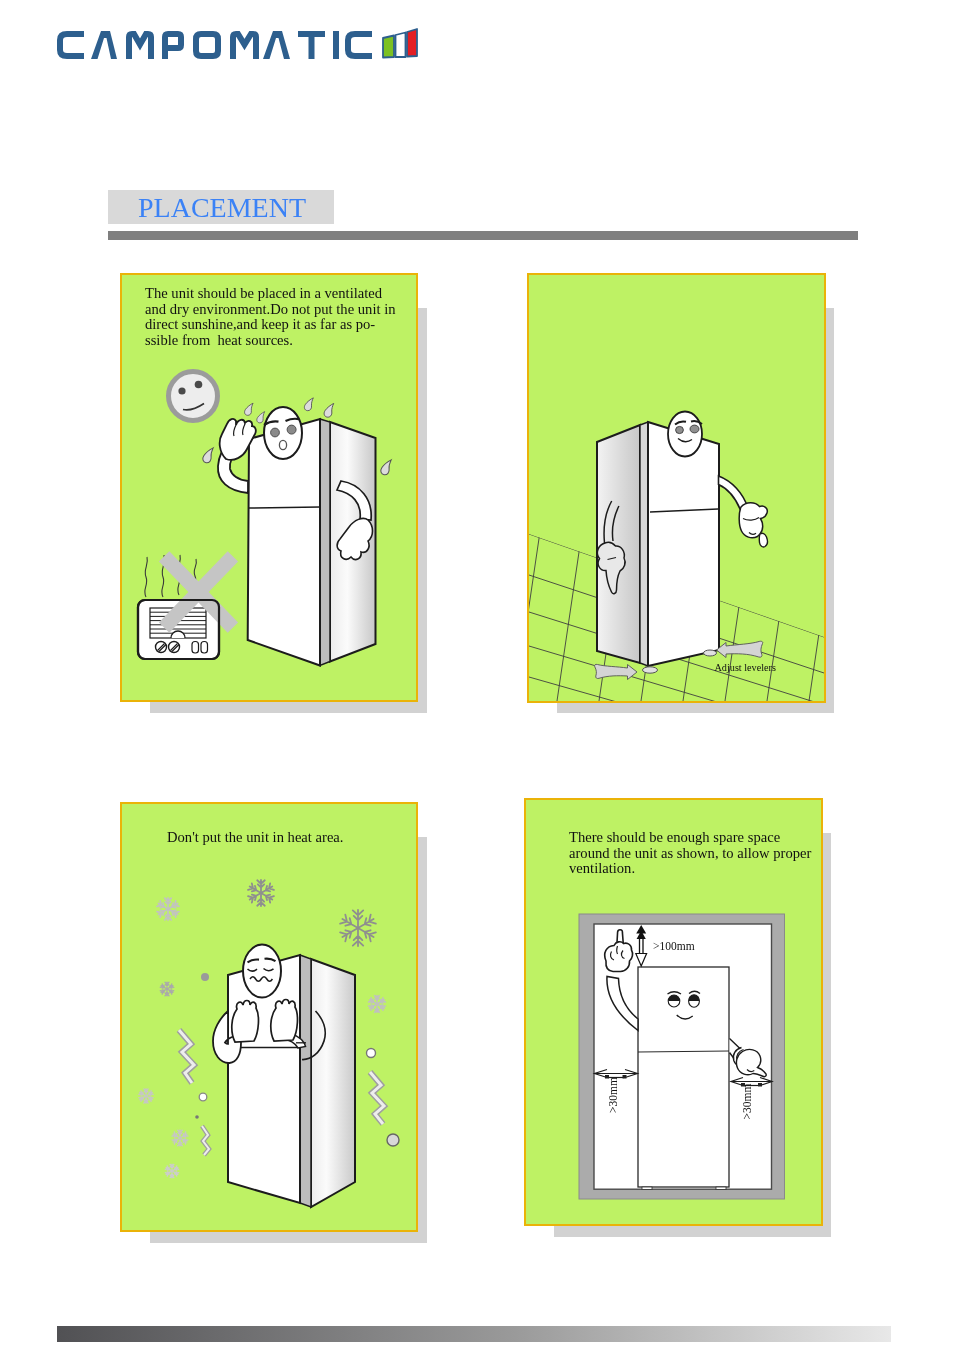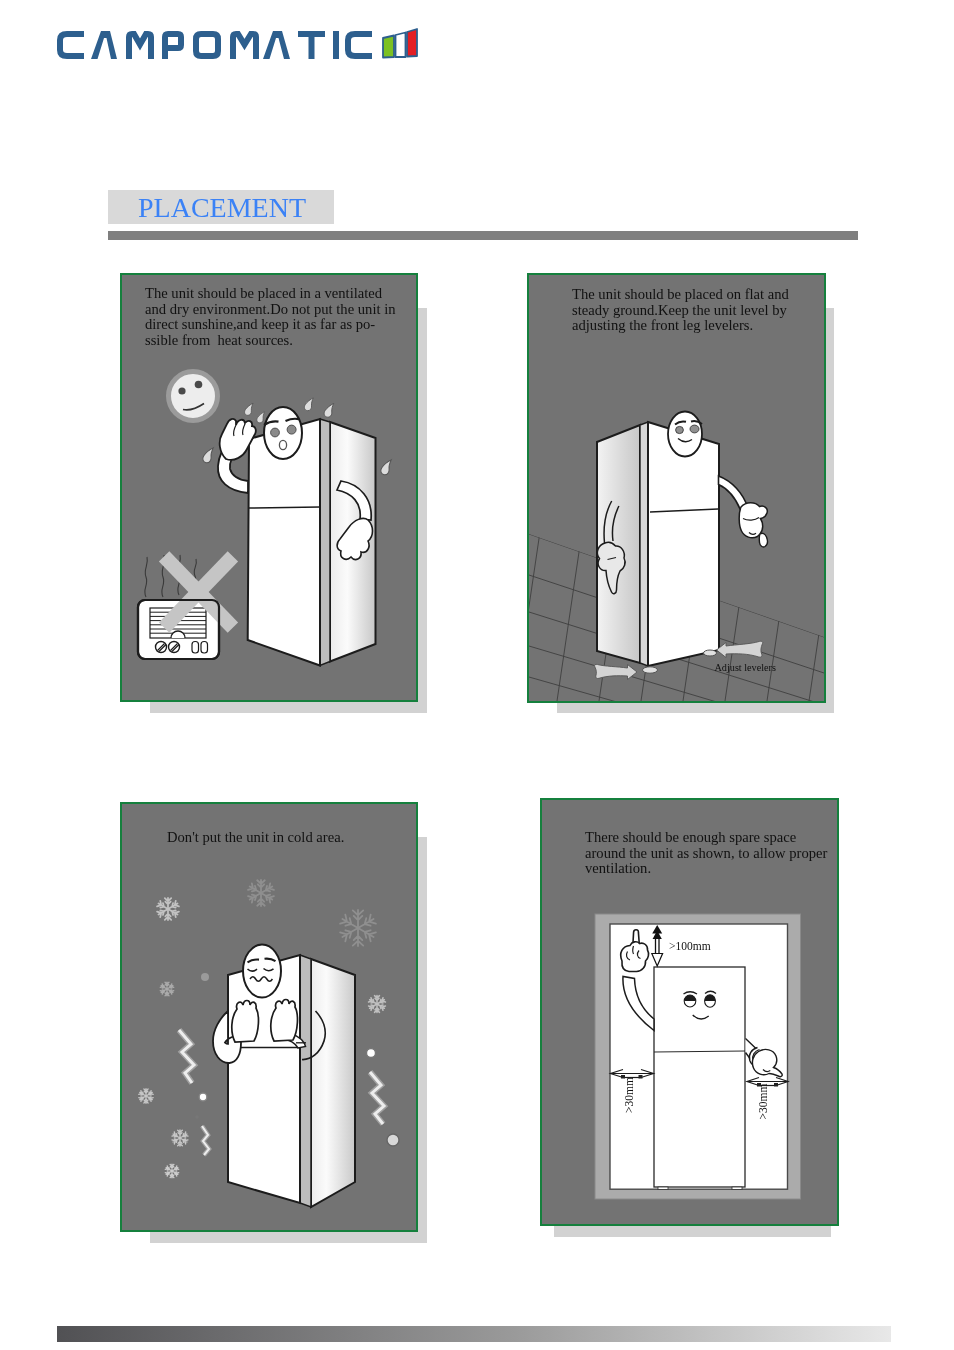--- a/index.html
+++ b/index.html
@@ -1,19 +1,19 @@
 <!DOCTYPE html>
 <html><head>
 <meta charset="utf-8">
 <style>
   html,body{margin:0;padding:0;}
   body{width:954px;height:1350px;position:relative;background:#ffffff;overflow:hidden;
        font-family:"Liberation Serif",serif;}
   .abs{position:absolute;}
-  .panel{position:absolute;background:#737373;border:2px solid #15803d;}
+  .panel{position:absolute;background:#bef264;border:2px solid #eab308;}
   .shadow{position:absolute;background:#d2d2d2;}
   .ptext{position:absolute;font-size:14.6px;line-height:15.5px;color:#111;
          font-family:"Liberation Serif",serif;}
 </style>
 </head>
 <body>
 
 <svg class="abs" style="left:55px;top:25px;" width="370" height="38" viewBox="0 0 370 38">
  <g stroke="#2d5f8e" stroke-width="6" fill="none">
   <path d="M29,9 L12,9 Q5,9 5,15 L5,25 Q5,31 12,31 L29,31"></path>
@@ -113,21 +113,20 @@
    <g transform="translate(76.5,317)" fill="#c5c5c5">
     <rect x="-49.5" y="-7.25" width="99" height="14.5" transform="rotate(46)"></rect>
     <rect x="-49.5" y="-7.25" width="99" height="14.5" transform="rotate(-46)"></rect>
    </g>
 
    <rect x="16" y="325" width="81" height="59" rx="7" fill="none" stroke="#1c1c1c" stroke-width="2.2"></rect>
   </svg>
 </div>
 
 <div class="panel" style="left:527px;top:273px;width:295px;height:426px;">
-  <div class="ptext" style="left:43px;top:12px;width:230px;">The unit should be placed on flat and<br>steady ground.Keep the unit level by<br>adjusting the front leg levelers.</div>
   <svg class="abs" style="left:0;top:0;" width="295" height="426" viewBox="0 0 295 426" id="p2">
    <defs>
     <linearGradient id="g2" x1="0" y1="0" x2="1" y2="0">
      <stop offset="0" stop-color="#f3f3f3"></stop>
           <stop offset="1" stop-color="#c7c7c7"></stop>
     </linearGradient>
     <clipPath id="floorclip">
           <polygon points="0,259 295,362 295,426 0,426"></polygon>
         </clipPath>
    </defs>
@@ -174,21 +173,21 @@
    <ellipse cx="165.5" cy="154" rx="4.5" ry="3.9" fill="#8f8f8f" stroke="#3a3a3a" stroke-width="0.9"></ellipse>
    <path d="M149,163.5 Q156,169.5 163,164.5" fill="none" stroke="#1c1c1c" stroke-width="1.4"></path>
 
    <path d="M108,397 L98.5,389.5 L98.5,393 C88,391.5 76,391.5 68.5,389.5 C66.5,389 64.8,390 65.8,391.8 C67.5,395 67.8,398 66.8,401 C66.2,402.8 68,404 70,403.3 C79,400.5 89,400.5 98.5,401 L98.5,404.5 Z" fill="#d4d4d4" stroke="#555" stroke-width="0.9"></path>
    <path d="M187.5,375 L197,367.5 L197,371 C208,369.5 222,369 230,366.5 C232,365.8 234.5,366.5 233.5,368.5 C231.8,372.5 231.3,376 232.8,379.5 C233.6,381.3 231.8,382.8 229.8,382 C219,378.5 208,378.5 197,379 L197,382.5 Z" fill="#d4d4d4" stroke="#555" stroke-width="0.9"></path>
    <text x="185.5" y="395.5" font-size="10.2" font-family="Liberation Serif,serif" fill="#111">Adjust levelers</text>
   </svg>
 </div>
 
 <div class="panel" style="left:120px;top:802px;width:294px;height:426px;">
-  <div class="ptext" style="left:45px;top:26px;width:230px;">Don't put the unit in cold area.</div>
+  <div class="ptext" style="left:45px;top:26px;width:230px;">Don't put the unit in heat area.</div>
   <svg class="abs" style="left:0;top:0;" width="294" height="426" viewBox="0 0 294 426" id="p3">
    <defs>
     <linearGradient id="g3" x1="0" y1="0" x2="1" y2="0">
      <stop offset="0" stop-color="#ececec"></stop>
           <stop offset="0.35" stop-color="#fbfbfb"></stop>
           <stop offset="1" stop-color="#c9c9c9"></stop>
     </linearGradient>
     <path id="flarm" fill="none" d="M0,0 L0,-10 M-2.9,-9.8 L0,-7.1 L2.9,-9.8 M-2.4,-6.7 L0,-4.3 L2.4,-6.7"></path>
     <g id="fl" fill="none" stroke-linecap="round">
      <use href="#flarm"></use>
@@ -239,21 +238,21 @@
    <path d="M106,207 C97.5,214.5 91,226 91,237 C91,250.5 98.5,259.5 107.5,259 C115,258.5 119,250 119,239 C119,236 118.7,234 118.5,233.5 C113,231 106.5,233 103,238.5 C104,239.4 105,239.8 106,239.8 Z" fill="#fff" stroke="#1c1c1c" stroke-width="1.8"></path>
    <path d="M193.5,207 C201,215 205.5,226 202,237 C198,249 189,256 180,255.5" fill="none" stroke="#1c1c1c" stroke-width="1.7"></path>
    <path d="M163,229.5 C171,229 178.5,233 182.5,239.5 L183.5,242.5 L176,244 C172.5,238.5 167,235.5 161,235.8 Z" fill="#fff" stroke="#1c1c1c" stroke-width="1.5"></path>
    <line x1="174" y1="238.8" x2="184" y2="238.8" stroke="#1c1c1c" stroke-width="1.3"></line>
 
    <path d="M113,238 C108,228 109,213 115,205 C113,199 119,195 121,201 C122,195 128,195 128,201 C130,196 135,198 134,204 C138,211 137,228 132,237 Z" fill="#fff" stroke="#1c1c1c" stroke-width="1.7"></path>
    <path d="M152,237 C147,227 148,212 154,204 C152,198 158,194 160,200 C161,194 167,194 167,200 C169,195 174,197 173,203 C177,210 176,227 171,236 Z" fill="#fff" stroke="#1c1c1c" stroke-width="1.7"></path>
   </svg>
 </div>
 
-<div class="panel" style="left:524px;top:798px;width:295px;height:424px;margin-left:16px;">
+<div class="panel" style="left:524px;top:798px;width:295px;height:424px;">
   <div class="ptext" style="left:43px;top:30px;width:245px;">There should be enough spare space<br>around the unit as shown, to allow proper<br>ventilation.</div>
   <svg class="abs" style="left:0;top:0;" width="295" height="424" viewBox="0 0 295 424" id="p4">
 
    <rect x="53" y="114" width="205.5" height="285" fill="#ababab" stroke="#8a8a8a" stroke-width="1"></rect>
    <rect x="68" y="124" width="177.5" height="265.2" fill="#ffffff" stroke="#4a4a4a" stroke-width="1.4"></rect>
 
    <rect x="112" y="167" width="91" height="220" fill="#ffffff" stroke="#2a2a2a" stroke-width="1.3"></rect>
    <line x1="112" y1="252" x2="203" y2="251" stroke="#2a2a2a" stroke-width="1"></line>
    <rect x="116" y="387" width="10" height="2.5" fill="#fff" stroke="#2a2a2a" stroke-width="0.8"></rect>
    <rect x="190" y="387" width="10" height="2.5" fill="#fff" stroke="#2a2a2a" stroke-width="0.8"></rect>

